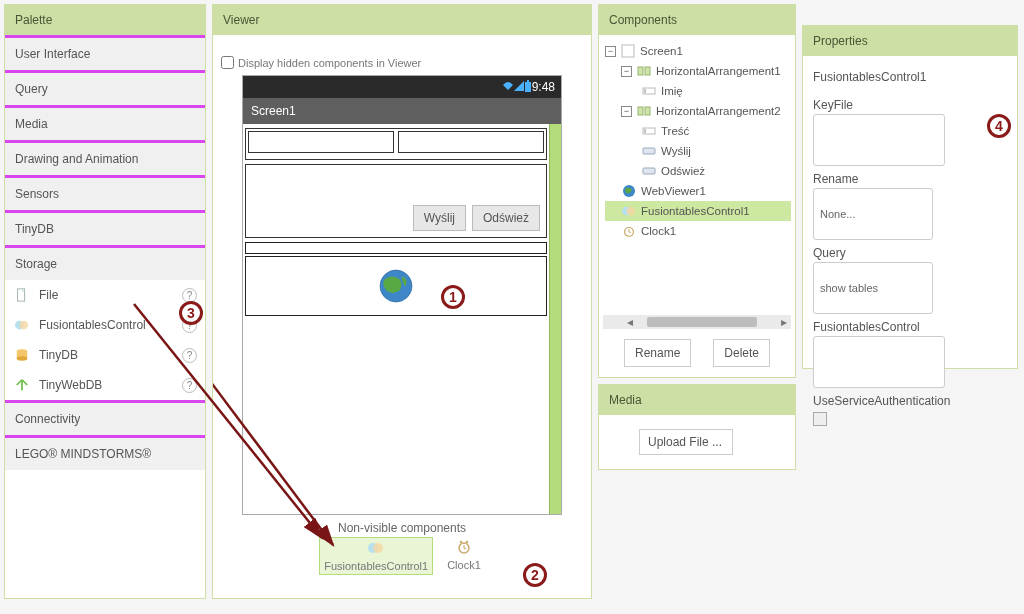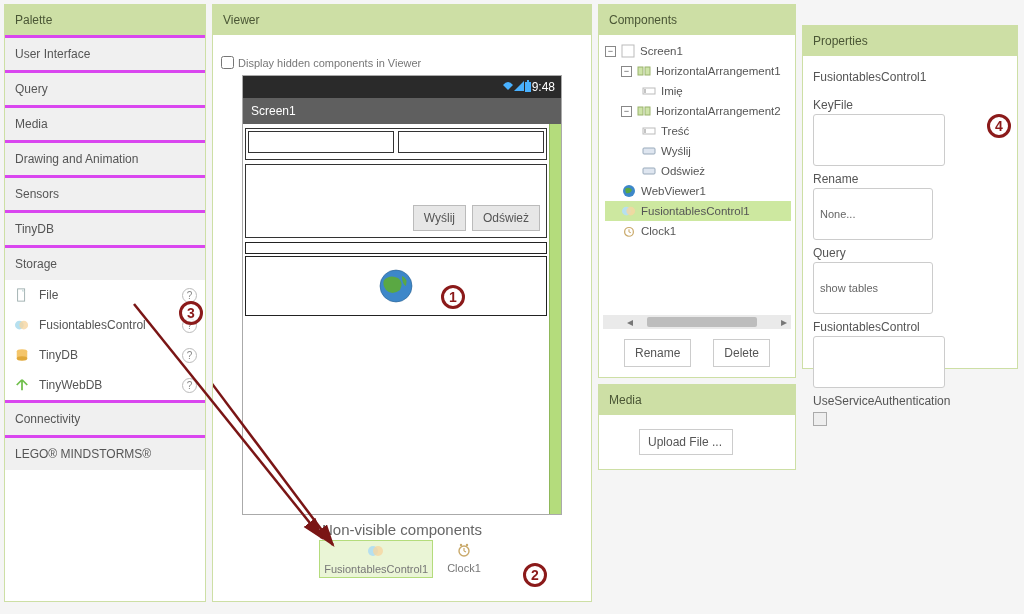--- a/index.html
+++ b/index.html
@@ -98,21 +98,21 @@
   .btn {
     background: #e7e7e7; border: 1px solid #bbb; padding: 5px 10px;
     font-size: 12px; color: #555; cursor: pointer;
   }
   .row3 { border: 1px solid #222; height: 12px; margin: 0 2px 2px 0; }
   .row4 {
     border: 1px solid #222; height: 60px; margin: 0 2px 4px 0;
     display: flex; align-items: center; justify-content: center; gap: 28px;
   }
   .globe { width: 36px; height: 36px; }
-  .nonvis-title { text-align: center; color: #666; font-size: 15px; margin-top: 6px; }
+  .nonvis-title { text-align: center; color: #666; font-size: 12px; margin-top: 6px; }
   .nonvis-row { display: flex; justify-content: center; gap: 10px; margin-top: 2px; }
   .nonvis-item { text-align: center; font-size: 11px; color: #777; padding: 2px 4px; }
   .nonvis-item.selected { border: 1px solid #b4dc7c; background: #eaf5d6; }
   .nonvis-icon { display: block; margin: 0 auto 2px; width: 18px; height: 18px; }
   
   .components { width: 198px; display: flex; flex-direction: column; }
   .tree { padding: 6px 4px 4px 6px; font-size: 11.5px; color: #555; flex: 1; }
   .tnode { display: flex; align-items: center; padding: 2px 0; cursor: pointer; }
   .toggle {
     width: 11px; height: 11px; border: 1px solid #888; font-size: 9px;

